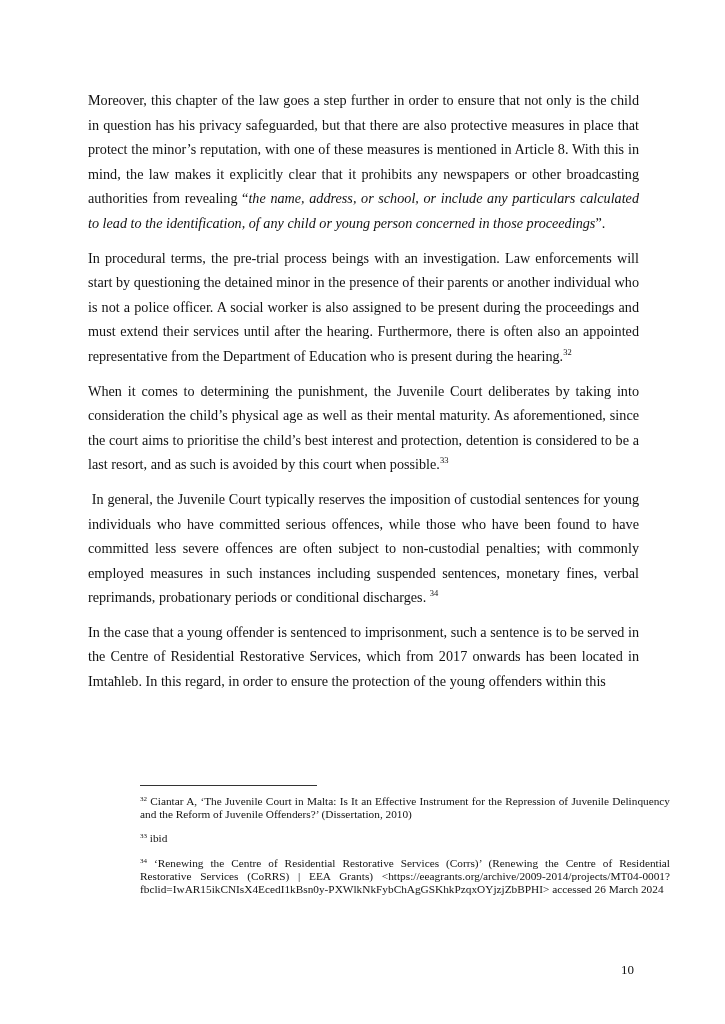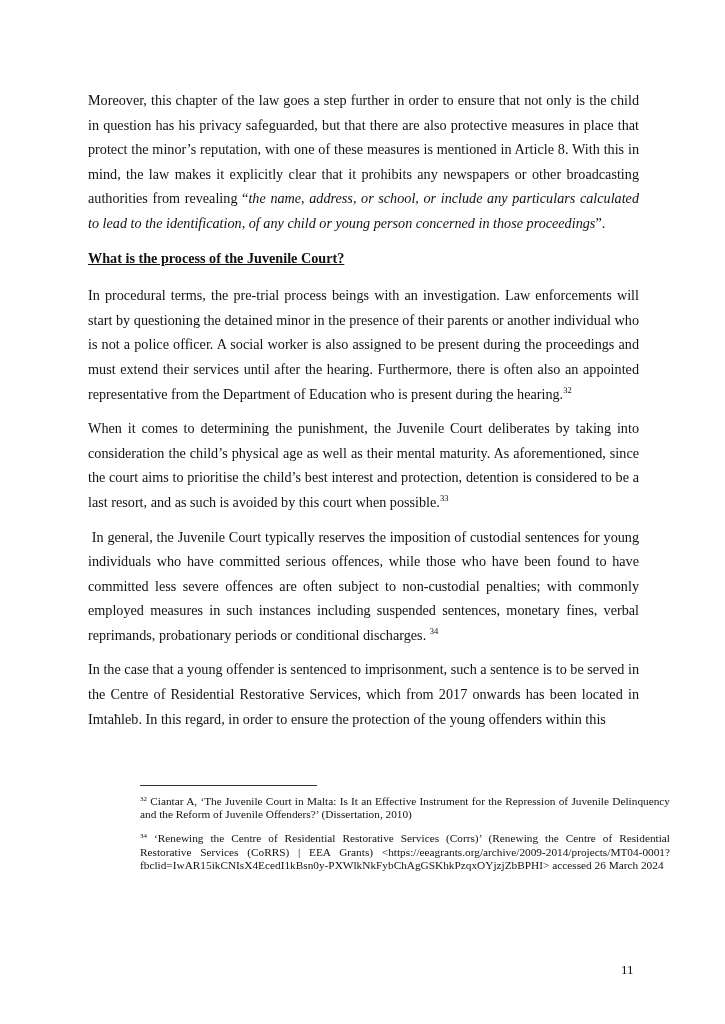--- a/index.html
+++ b/index.html
@@ -82,36 +82,36 @@
   </style>
 </head>
 <body>
 
 <div class="page">
 
   <div class="body-text">
 
     <p class="para"><span>Moreover, this chapter of the law goes a step further in order to ensure that not only is the child in question has his privacy safeguarded, but that there are also protective measures in place that protect the minor’s reputation, with one of these measures is mentioned in Article 8. With this in mind, the law makes it explicitly clear that it prohibits any newspapers or other broadcasting authorities from revealing “</span><em>the name, address, or school, or include any particulars calculated to lead to the identification, of any child or young person concerned in those proceedings</em><span>”.</span></p>
 
-    <div class="heading">What is the process of the Juvenile Court?</div>
 
     <p class="para"><span>In procedural terms, the pre-trial process beings with an investigation. Law enforcements will start by questioning the detained minor in the presence of their parents or another individual who is not a police officer. A social worker is also assigned to be present during the proceedings and must extend their services until after the hearing. Furthermore, there is often also an appointed representative from the Department of Education who is present during the hearing.</span><sup>32</sup></p>
 
     <p class="para"><span>When it comes to determining the punishment, the Juvenile Court deliberates by taking into consideration the child’s physical age as well as their mental maturity. As aforementioned, since the court aims to prioritise the child’s best interest and protection, detention is considered to be a last resort, and as such is avoided by this court when possible.</span><sup>33</sup></p>
 
     <p class="para"><span style="white-space: pre-wrap;"> In general, the Juvenile Court typically reserves the imposition of custodial sentences for young individuals who have committed serious offences, while those who have been found to have committed less severe offences are often subject to non-custodial penalties; with commonly employed measures in such instances including suspended sentences, monetary fines, verbal reprimands, probationary periods or conditional discharges. </span><sup>34</sup></p>
 
     <p class="para"><span>In the case that a young offender is sentenced to imprisonment, such a sentence is to be served in the Centre of Residential Restorative Services, which from 2017 onwards has been located in Imtaħleb. In this regard, in order to ensure the protection of the young offenders within this</span></p>
 
   </div>
 
   <div class="footnotes">
     <div class="fn-rule"></div>
 
     <p class="fn"><sup>32</sup><span> Ciantar A, ‘The Juvenile Court in Malta: Is It an Effective Instrument for the Repression of Juvenile Delinquency and the Reform of Juvenile Offenders?’ (Dissertation, 2010)</span></p>
 
+    <p class="fn"><sup>33</sup><span> ibid</span></p>
 
     <p class="fn"><sup>34</sup><span> ‘Renewing the Centre of Residential Restorative Services (Corrs)’ (Renewing the Centre of Residential Restorative Services (CoRRS) | EEA Grants) &lt;https://eeagrants.org/archive/2009-2014/projects/MT04-0001?fbclid=IwAR15ikCNIsX4EcedI1kBsn0y-PXWlkNkFybChAgGSKhkPzqxOYjzjZbBPHI&gt; accessed 26 March 2024</span></p>
   </div>
 
-  <div class="page-number">11</div>
+  <div class="page-number">10</div>
 
 </div>
 
 </body></html>

